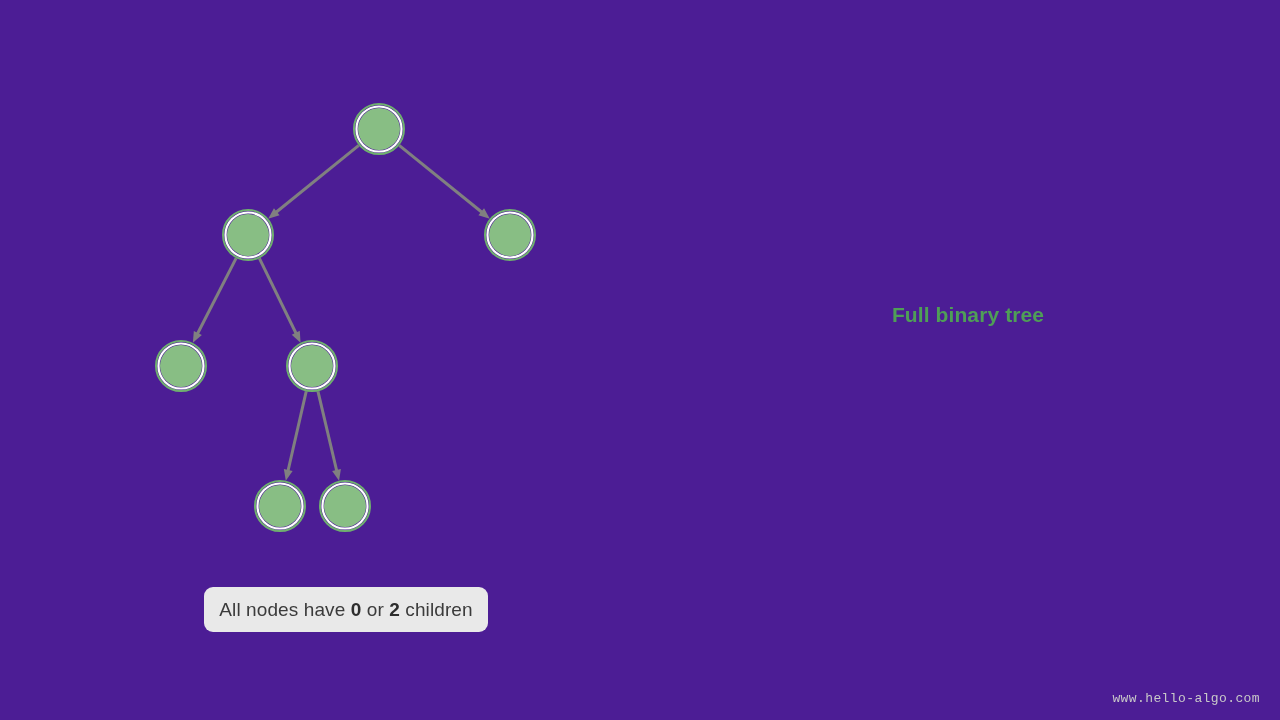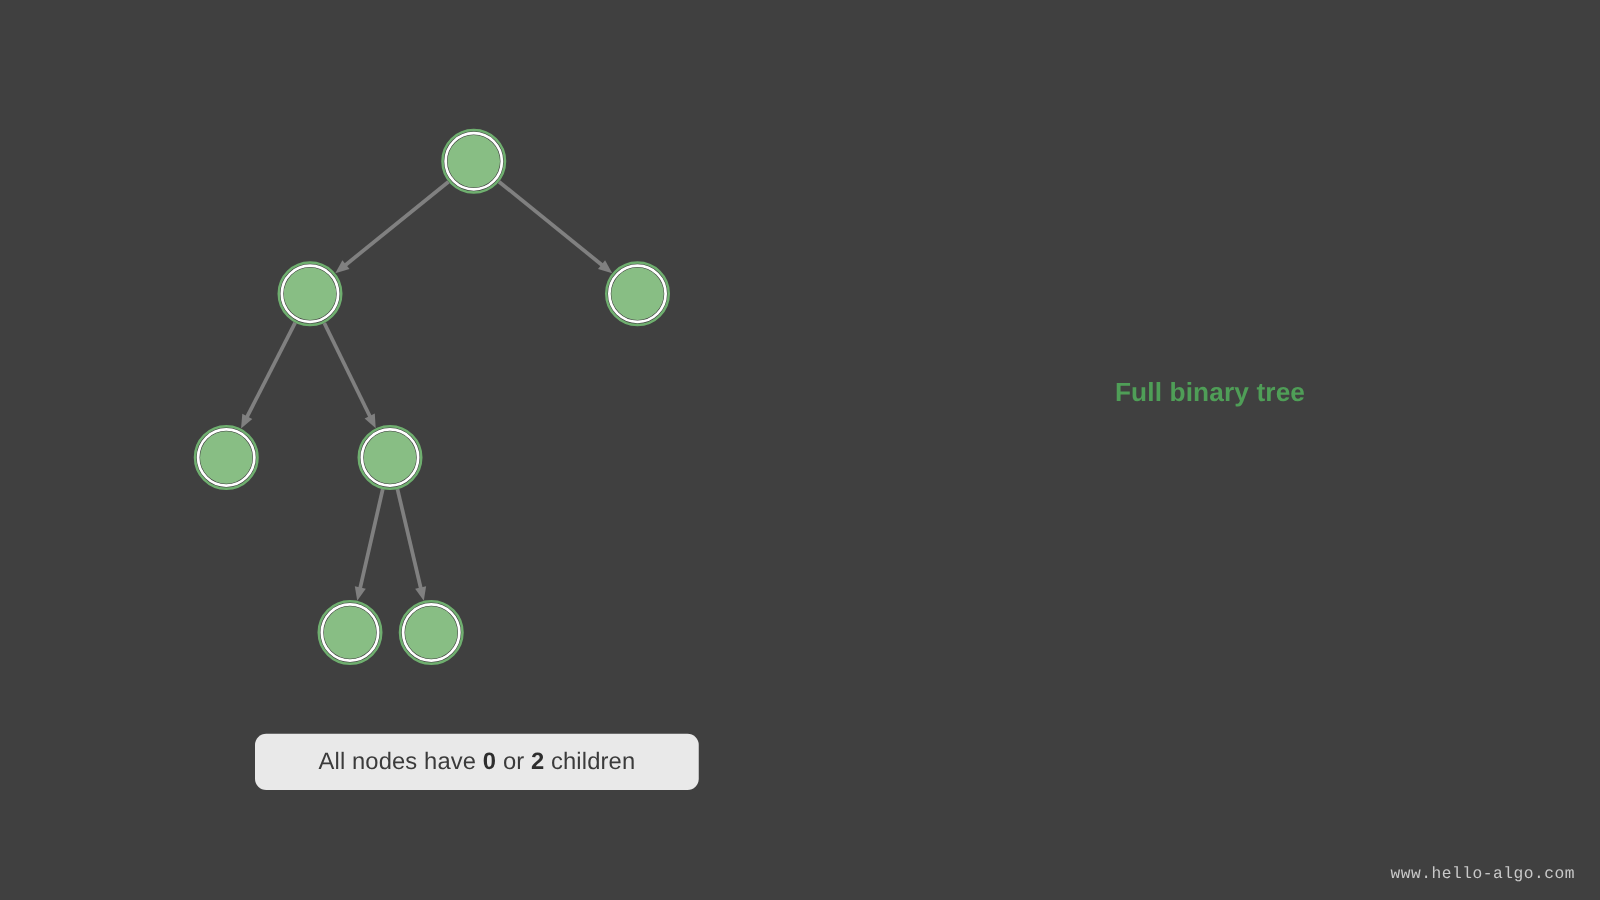--- a/index.html
+++ b/index.html
@@ -13,21 +13,21 @@
     height: 720px;
     position: relative;
     overflow: hidden;
     font-family: "Liberation Sans", sans-serif;
   }
   #stage {
     position: absolute;
     left: 0; top: 0;
     width: 1280px;
     height: 720px;
-    background: #404040;
+    background: #4c1d95;
   }
   #tree-svg {
     position: absolute;
     left: 0; top: 0;
     width: 1280px;
     height: 720px;
   }
   .diagram-title {
     position: absolute;
     left: 0;
@@ -38,21 +38,21 @@
     font-size: 21px;
     font-weight: bold;
     color: #4f9e57;
     letter-spacing: 0.1px;
     white-space: nowrap;
   }
   .caption-pill {
     position: absolute;
     left: 204px;
     top: 587px;
-    width: 355px;
+    width: 284px;
     height: 45px;
     box-sizing: border-box;
     background: #e9e9e9;
     border-radius: 9px;
     display: flex;
     align-items: center;
     justify-content: center;
   }
   .caption-text {
     font-family: "Liberation Sans", sans-serif;

